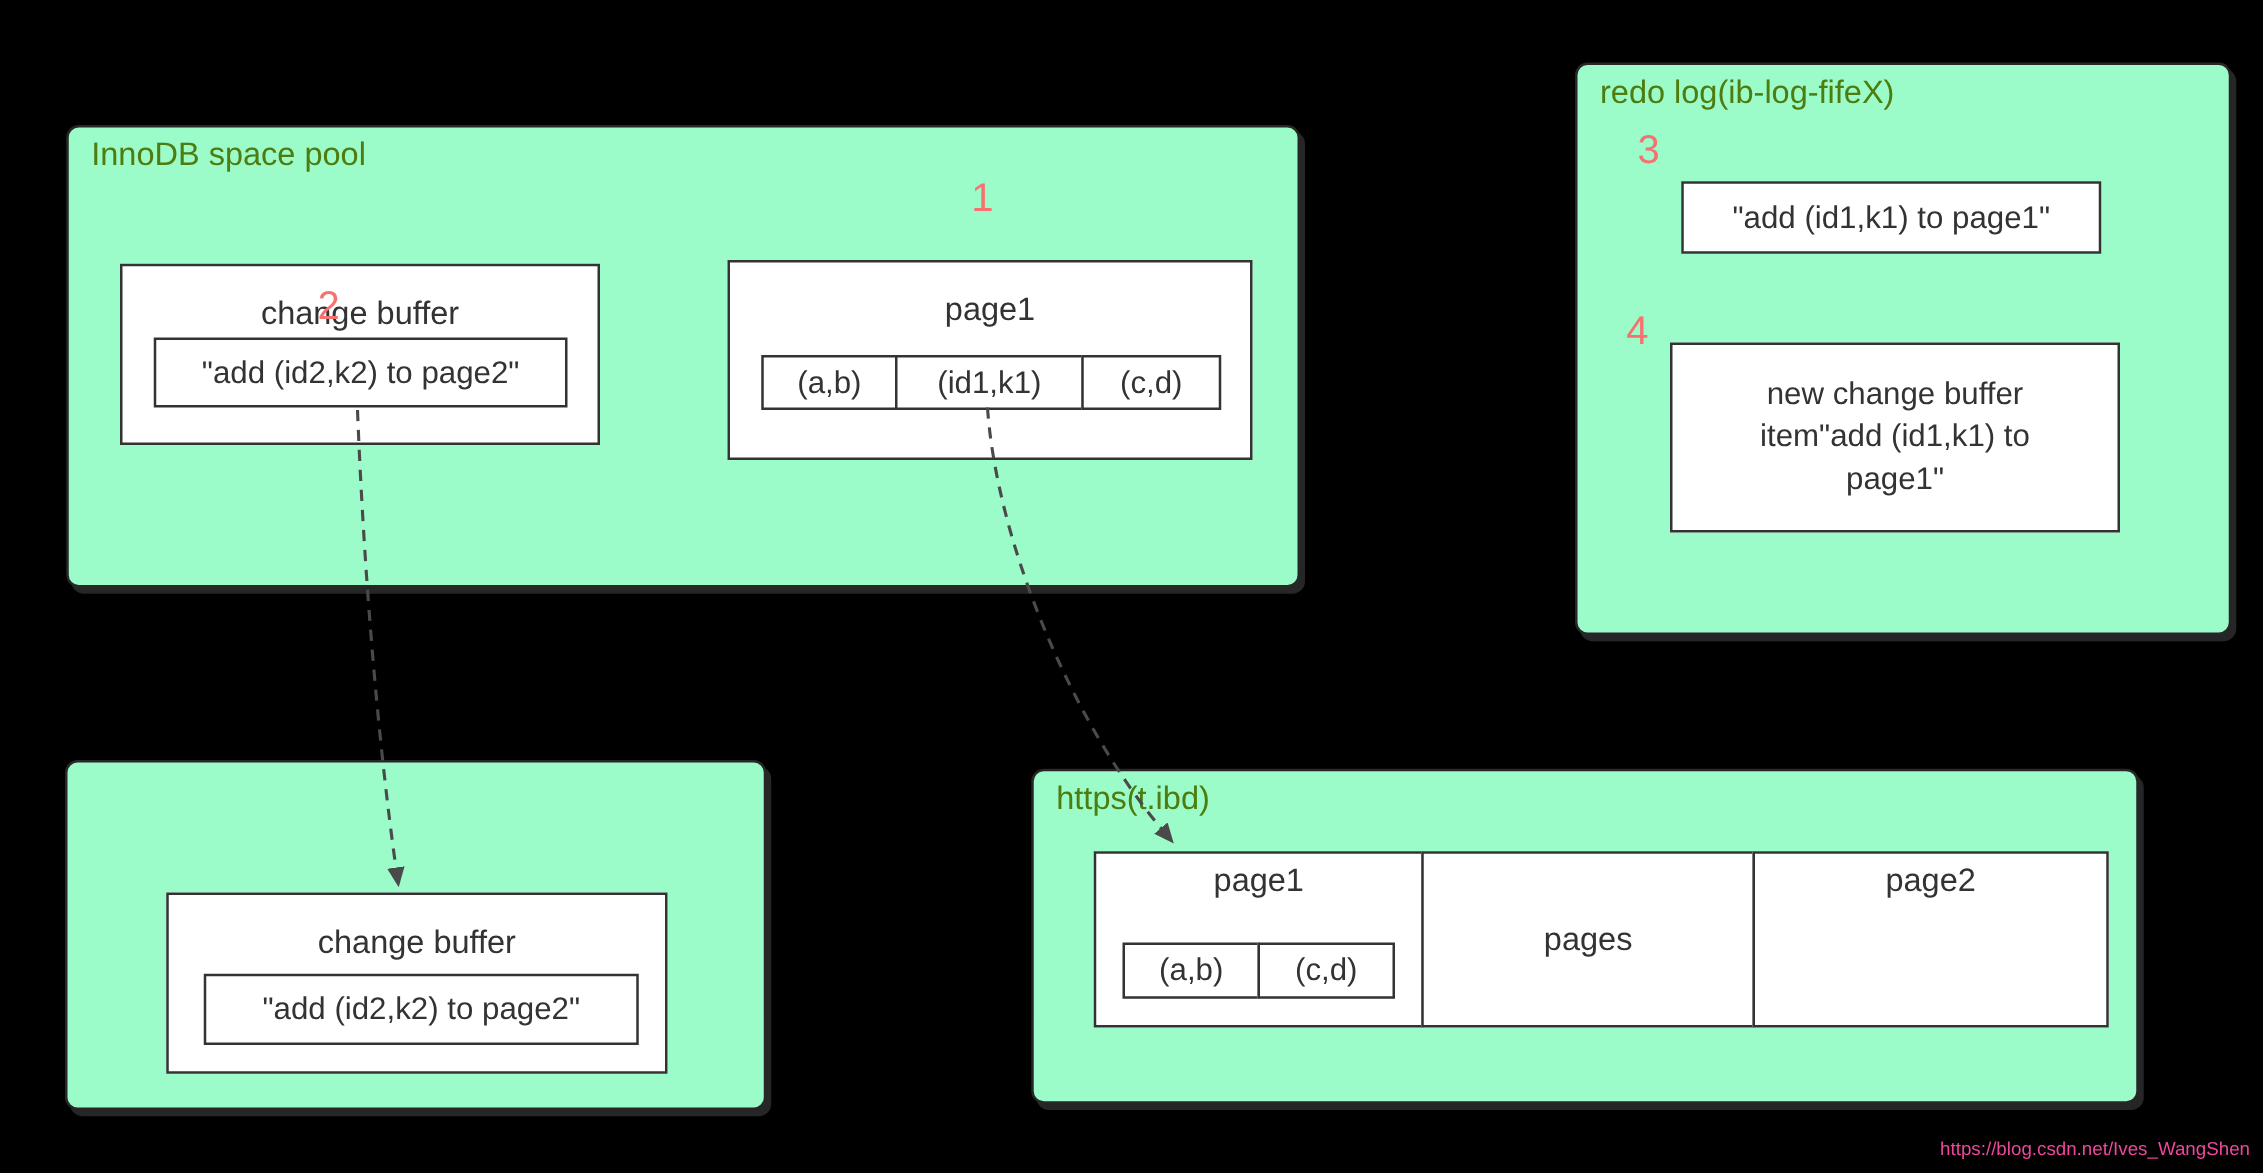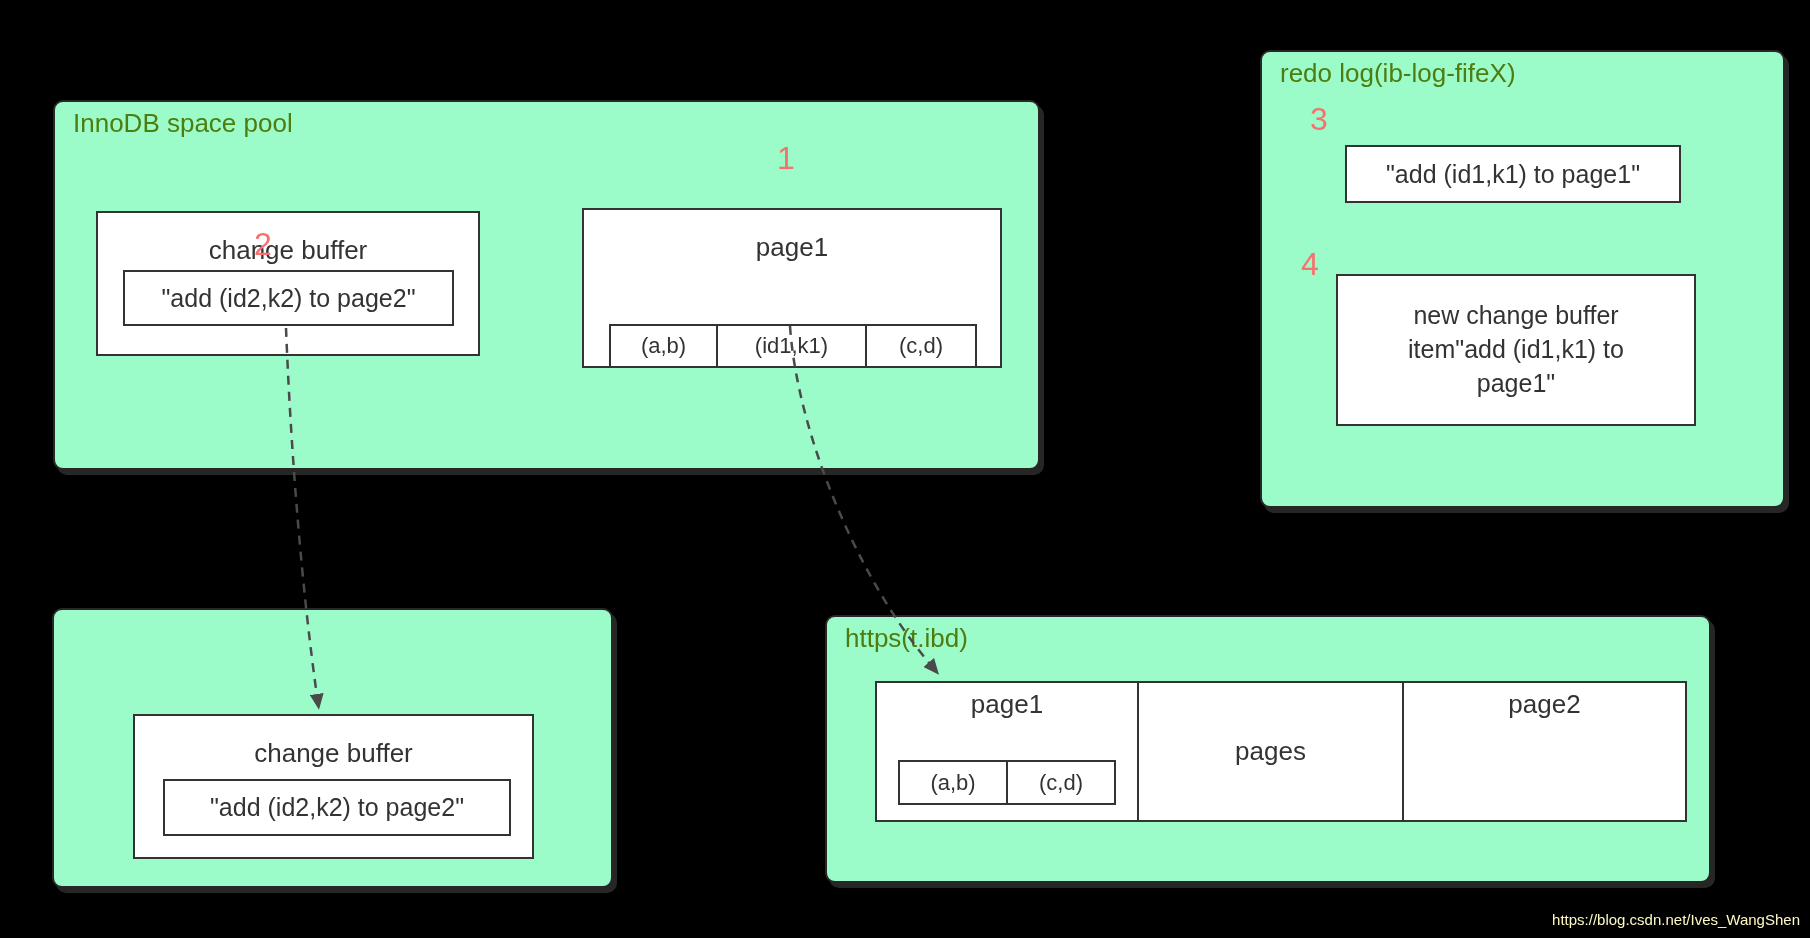--- a/index.html
+++ b/index.html
@@ -20,21 +20,21 @@
     position:absolute;background:#ffffff;border:2px solid #333;box-sizing:border-box;
   }
   .box-title{ text-align:center;padding-top:22px;font-size:26px;color:#333; }
   .quote-box{
     position:absolute;background:#fff;border:2px solid #333;box-sizing:border-box;
     display:flex;align-items:center;justify-content:center;font-size:25px;white-space:nowrap;
   }
   .cells{ position:absolute;display:flex; }
   .cell{
     background:#fff;border:2px solid #333;box-sizing:border-box;height:44px;
-    display:flex;align-items:center;justify-content:center;font-size:22px;white-space:nowrap;margin-top:40px;
+    display:flex;align-items:center;justify-content:center;font-size:25px;white-space:nowrap;
   }
   .cell + .cell{ margin-left:-2px; }
   
   .sections{ position:absolute;display:flex; }
   .section{
     background:#fff;border:2px solid #333;box-sizing:border-box;height:141px;
     display:flex;flex-direction:column;align-items:center;
   }
   .section + .section{ margin-left:-2px; }
   .section .box-title{ padding-top:6px; }
@@ -42,21 +42,21 @@
   .section .cell{ height:45px;width:110px; }
   .section.pages-sec{ justify-content:center; }
   .pages-label{ font-size:26px; }
   
   .step{
     position:absolute;color:#f87171;font-size:32px;line-height:1;z-index:5;
   }
   .arrows{ position:absolute;left:0;top:0;width:1810px;height:938px;z-index:4;pointer-events:none; }
   .arrows path.flow{ fill:none;stroke:#4a4a4a;stroke-width:2.5;stroke-dasharray:9 7; }
   .watermark{
-    position:absolute;right:10px;bottom:10px;font-size:15px;color:#fef9c3;white-space:nowrap;
+    position:absolute;right:10px;bottom:10px;font-size:15px;color:#ec4899;white-space:nowrap;
   }
   .entry-center{
     display:flex;align-items:center;justify-content:center;text-align:center;
     width:100%;height:100%;font-size:25px;box-sizing:border-box;
   }
   .entry2-pad{ padding:0 38px;line-height:1.35; }
 </style>
 </head>
 <body>
 

